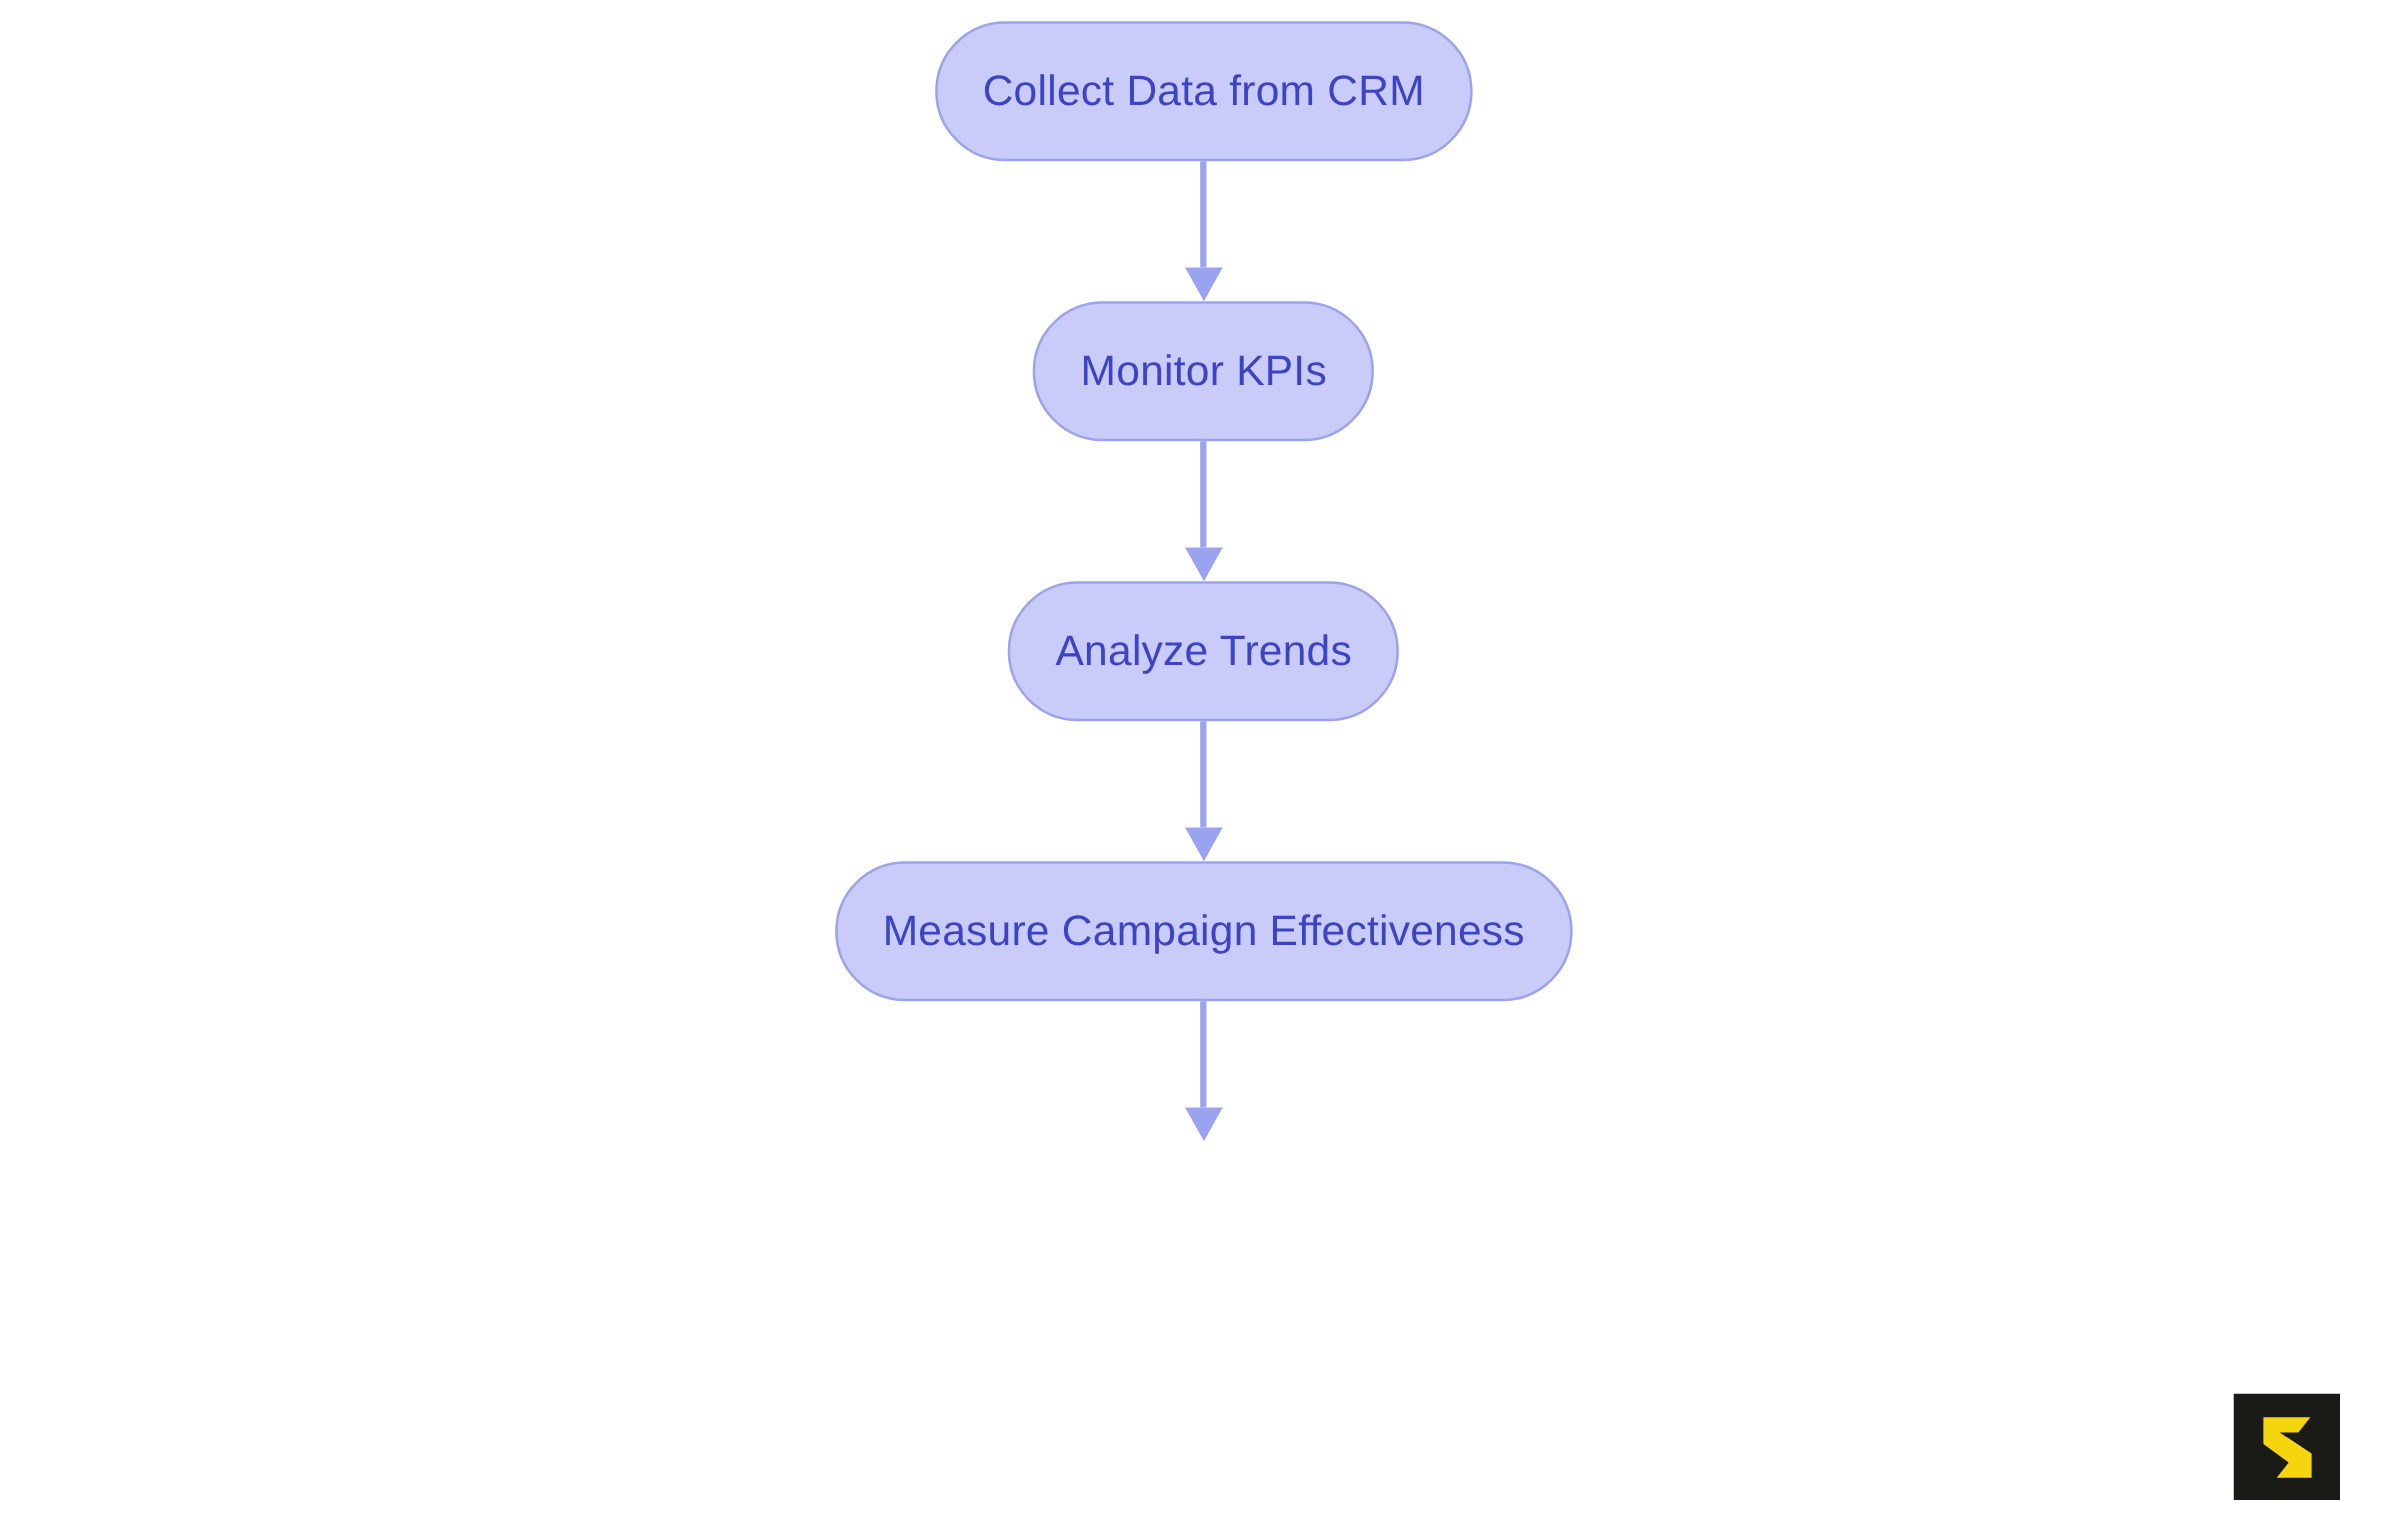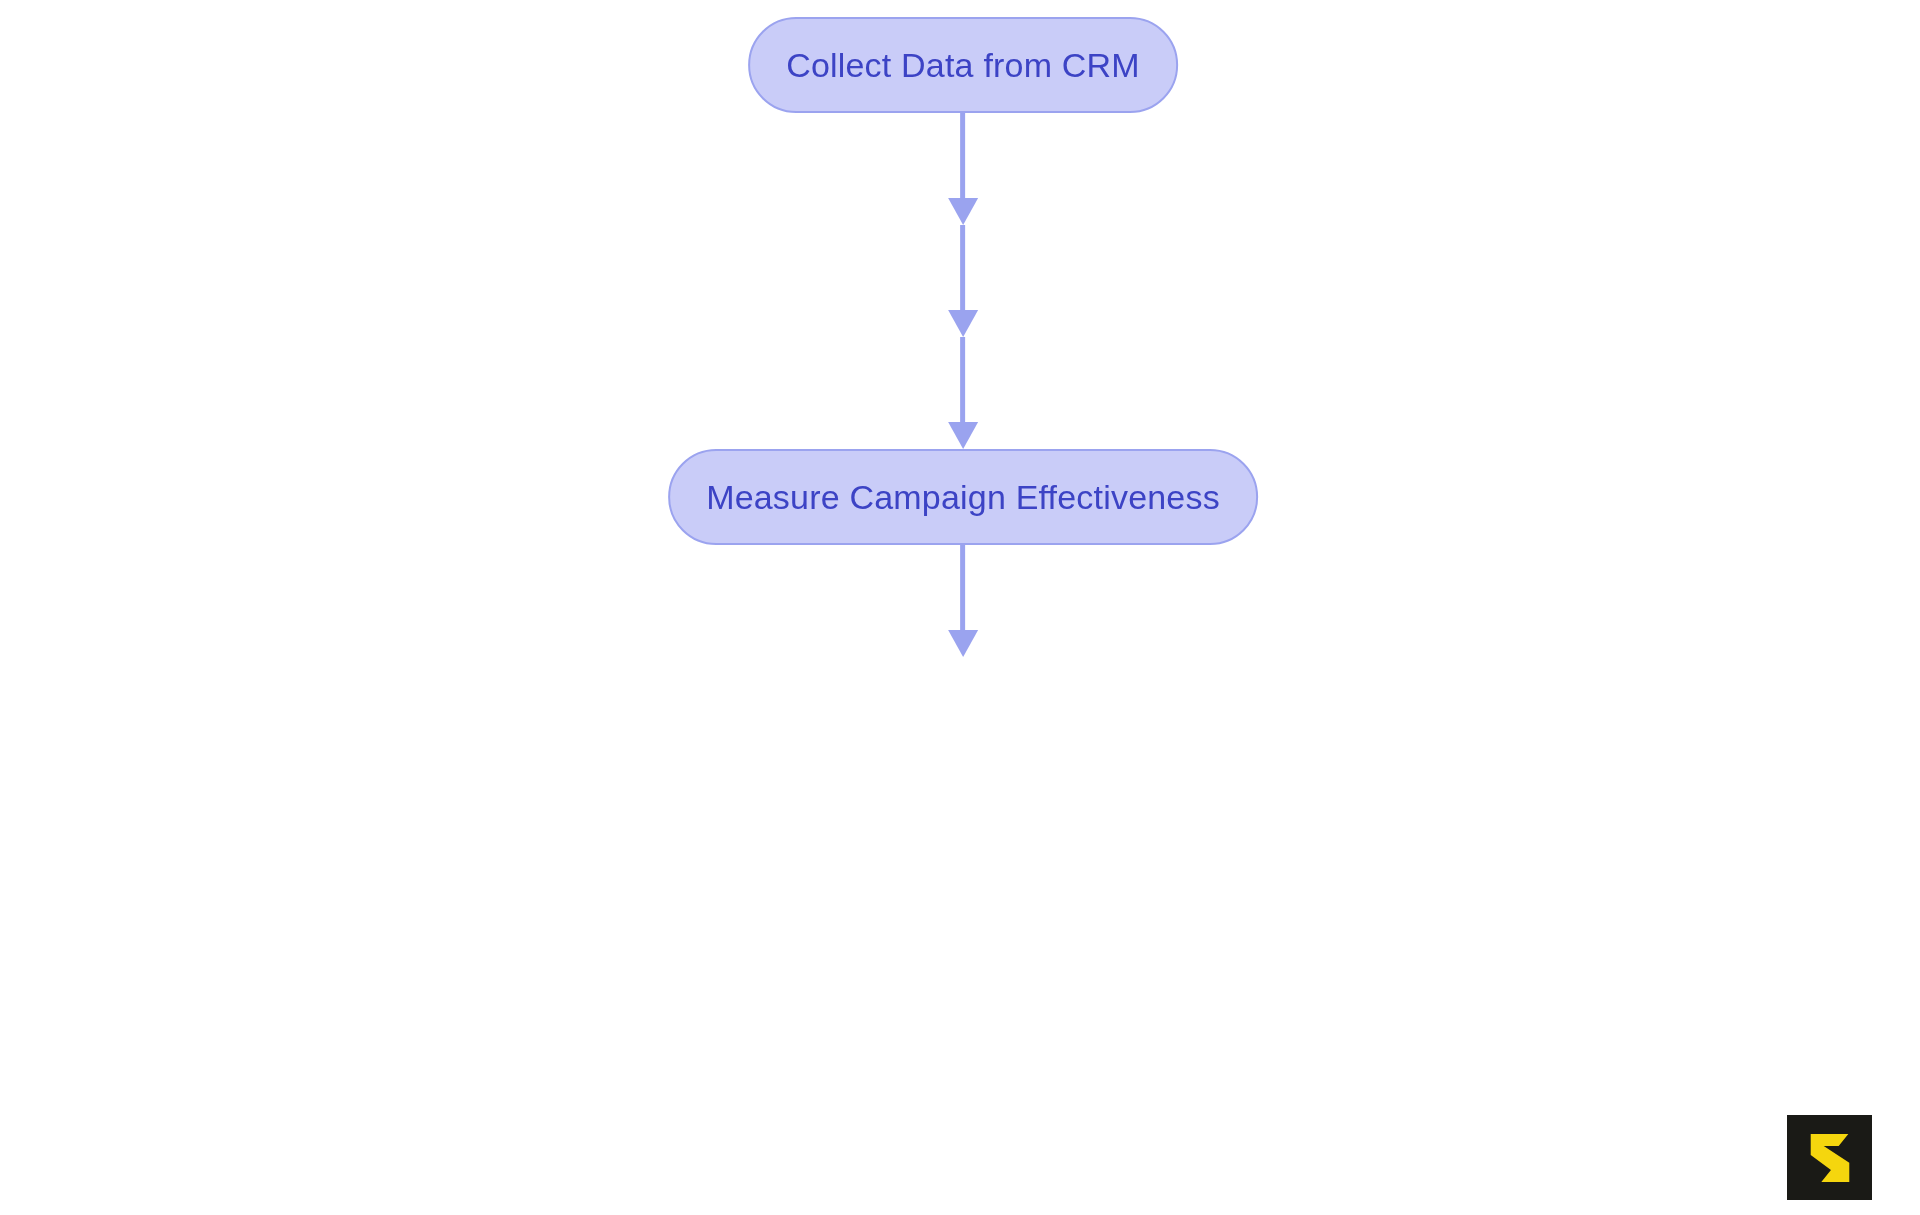--- a/index.html
+++ b/index.html
@@ -28,21 +28,21 @@
   .flow {
     position: absolute;
     top: 17px;
     left: 963px;
     transform: translateX(-50%);
     display: flex;
     flex-direction: column;
     align-items: center;
   }
   .node {
-    height: 96px;
+    height: 112px;
     padding: 0 36px;
     border-radius: 60px;
     background: var(--node-fill);
     border: 2px solid var(--node-border);
     display: flex;
     align-items: center;
     white-space: nowrap;
   }
   .node .label {
     font-size: 34px;
@@ -88,26 +88,32 @@
   <div class="flow" id="flow">
   <div class="node">
     <span class="label">Collect Data from CRM</span>
   </div>
 
   <div class="arrow">
     <div class="arrow-line"></div>
     <div class="arrow-head"></div>
   </div>
 
+  <div class="node">
+    <span class="label">Monitor KPIs</span>
+  </div>
 
   <div class="arrow">
     <div class="arrow-line"></div>
     <div class="arrow-head"></div>
   </div>
 
+  <div class="node">
+    <span class="label">Analyze Trends</span>
+  </div>
 
   <div class="arrow">
     <div class="arrow-line"></div>
     <div class="arrow-head"></div>
   </div>
 
   <div class="node">
     <span class="label">Measure Campaign Effectiveness</span>
   </div>
 

